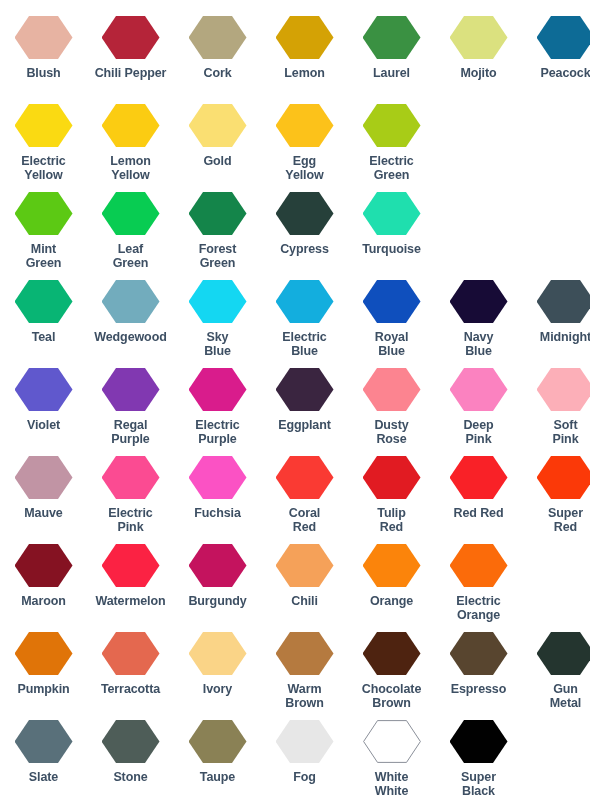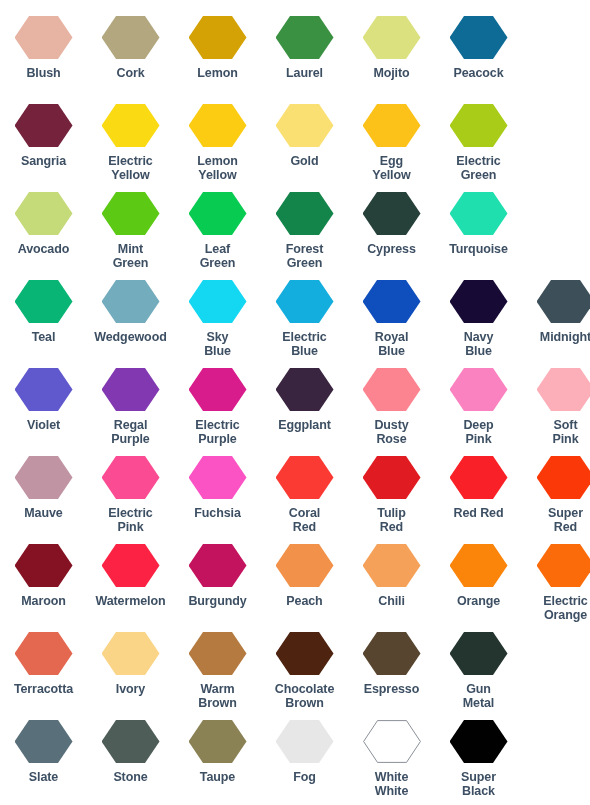--- a/index.html
+++ b/index.html
@@ -82,20 +82,26 @@
 
 <div id="palette-grid">
     <div class="swatch-row">
       <div class="swatch-cell">
         <div class="hex" style="background: rgb(231, 179, 162);"></div>
         <div class="swatch-label">
           <span class="ln">Blush</span>
         </div>
       </div>
       <div class="swatch-cell">
+        <div class="hex" style="background: rgb(181, 36, 57);"></div>
+        <div class="swatch-label">
+          <span class="ln">Chili Pepper</span>
+        </div>
+      </div>
+      <div class="swatch-cell">
         <div class="hex" style="background: rgb(179, 167, 127);"></div>
         <div class="swatch-label">
           <span class="ln">Cork</span>
         </div>
       </div>
       <div class="swatch-cell">
         <div class="hex" style="background: rgb(212, 162, 5);"></div>
         <div class="swatch-label">
           <span class="ln">Lemon</span>
         </div>
@@ -113,26 +119,20 @@
         </div>
       </div>
       <div class="swatch-cell">
         <div class="hex" style="background: rgb(13, 107, 150);"></div>
         <div class="swatch-label">
           <span class="ln">Peacock</span>
         </div>
       </div>
     </div>
     <div class="swatch-row">
-      <div class="swatch-cell">
-        <div class="hex" style="background: rgb(117, 34, 60);"></div>
-        <div class="swatch-label">
-          <span class="ln">Sangria</span>
-        </div>
-      </div>
       <div class="swatch-cell">
         <div class="hex" style="background: rgb(250, 218, 18);"></div>
         <div class="swatch-label">
           <span class="ln">Electric</span>
           <span class="ln">Yellow</span>
         </div>
       </div>
       <div class="swatch-cell">
         <div class="hex" style="background: rgb(251, 204, 18);"></div>
         <div class="swatch-label">
@@ -156,26 +156,20 @@
       <div class="swatch-cell">
         <div class="hex" style="background: rgb(168, 204, 23);"></div>
         <div class="swatch-label">
           <span class="ln">Electric</span>
           <span class="ln">Green</span>
         </div>
       </div>
     </div>
     <div class="swatch-row">
       <div class="swatch-cell">
-        <div class="hex" style="background: rgb(197, 218, 121);"></div>
-        <div class="swatch-label">
-          <span class="ln">Avocado</span>
-        </div>
-      </div>
-      <div class="swatch-cell">
         <div class="hex" style="background: rgb(92, 201, 20);"></div>
         <div class="swatch-label">
           <span class="ln">Mint</span>
           <span class="ln">Green</span>
         </div>
       </div>
       <div class="swatch-cell">
         <div class="hex" style="background: rgb(8, 204, 82);"></div>
         <div class="swatch-label">
           <span class="ln">Leaf</span>
@@ -360,46 +354,46 @@
           <span class="ln">Watermelon</span>
         </div>
       </div>
       <div class="swatch-cell">
         <div class="hex" style="background: rgb(196, 19, 94);"></div>
         <div class="swatch-label">
           <span class="ln">Burgundy</span>
         </div>
       </div>
       <div class="swatch-cell">
-        <div class="hex" style="background: rgb(242, 145, 73);"></div>
-        <div class="swatch-label">
-          <span class="ln">Peach</span>
-        </div>
-      </div>
-      <div class="swatch-cell">
         <div class="hex" style="background: rgb(245, 161, 89);"></div>
         <div class="swatch-label">
           <span class="ln">Chili</span>
         </div>
       </div>
       <div class="swatch-cell">
         <div class="hex" style="background: rgb(251, 132, 11);"></div>
         <div class="swatch-label">
           <span class="ln">Orange</span>
         </div>
       </div>
       <div class="swatch-cell">
         <div class="hex" style="background: rgb(251, 107, 10);"></div>
         <div class="swatch-label">
           <span class="ln">Electric</span>
           <span class="ln">Orange</span>
         </div>
       </div>
     </div>
     <div class="swatch-row">
+      <div class="swatch-cell">
+        <div class="hex" style="background: rgb(224, 116, 8);"></div>
+        <div class="swatch-label">
+          <span class="ln">Pumpkin</span>
+        </div>
+      </div>
       <div class="swatch-cell">
         <div class="hex" style="background: rgb(228, 104, 79);"></div>
         <div class="swatch-label">
           <span class="ln">Terracotta</span>
         </div>
       </div>
       <div class="swatch-cell">
         <div class="hex" style="background: rgb(250, 212, 135);"></div>
         <div class="swatch-label">
           <span class="ln">Ivory</span>

